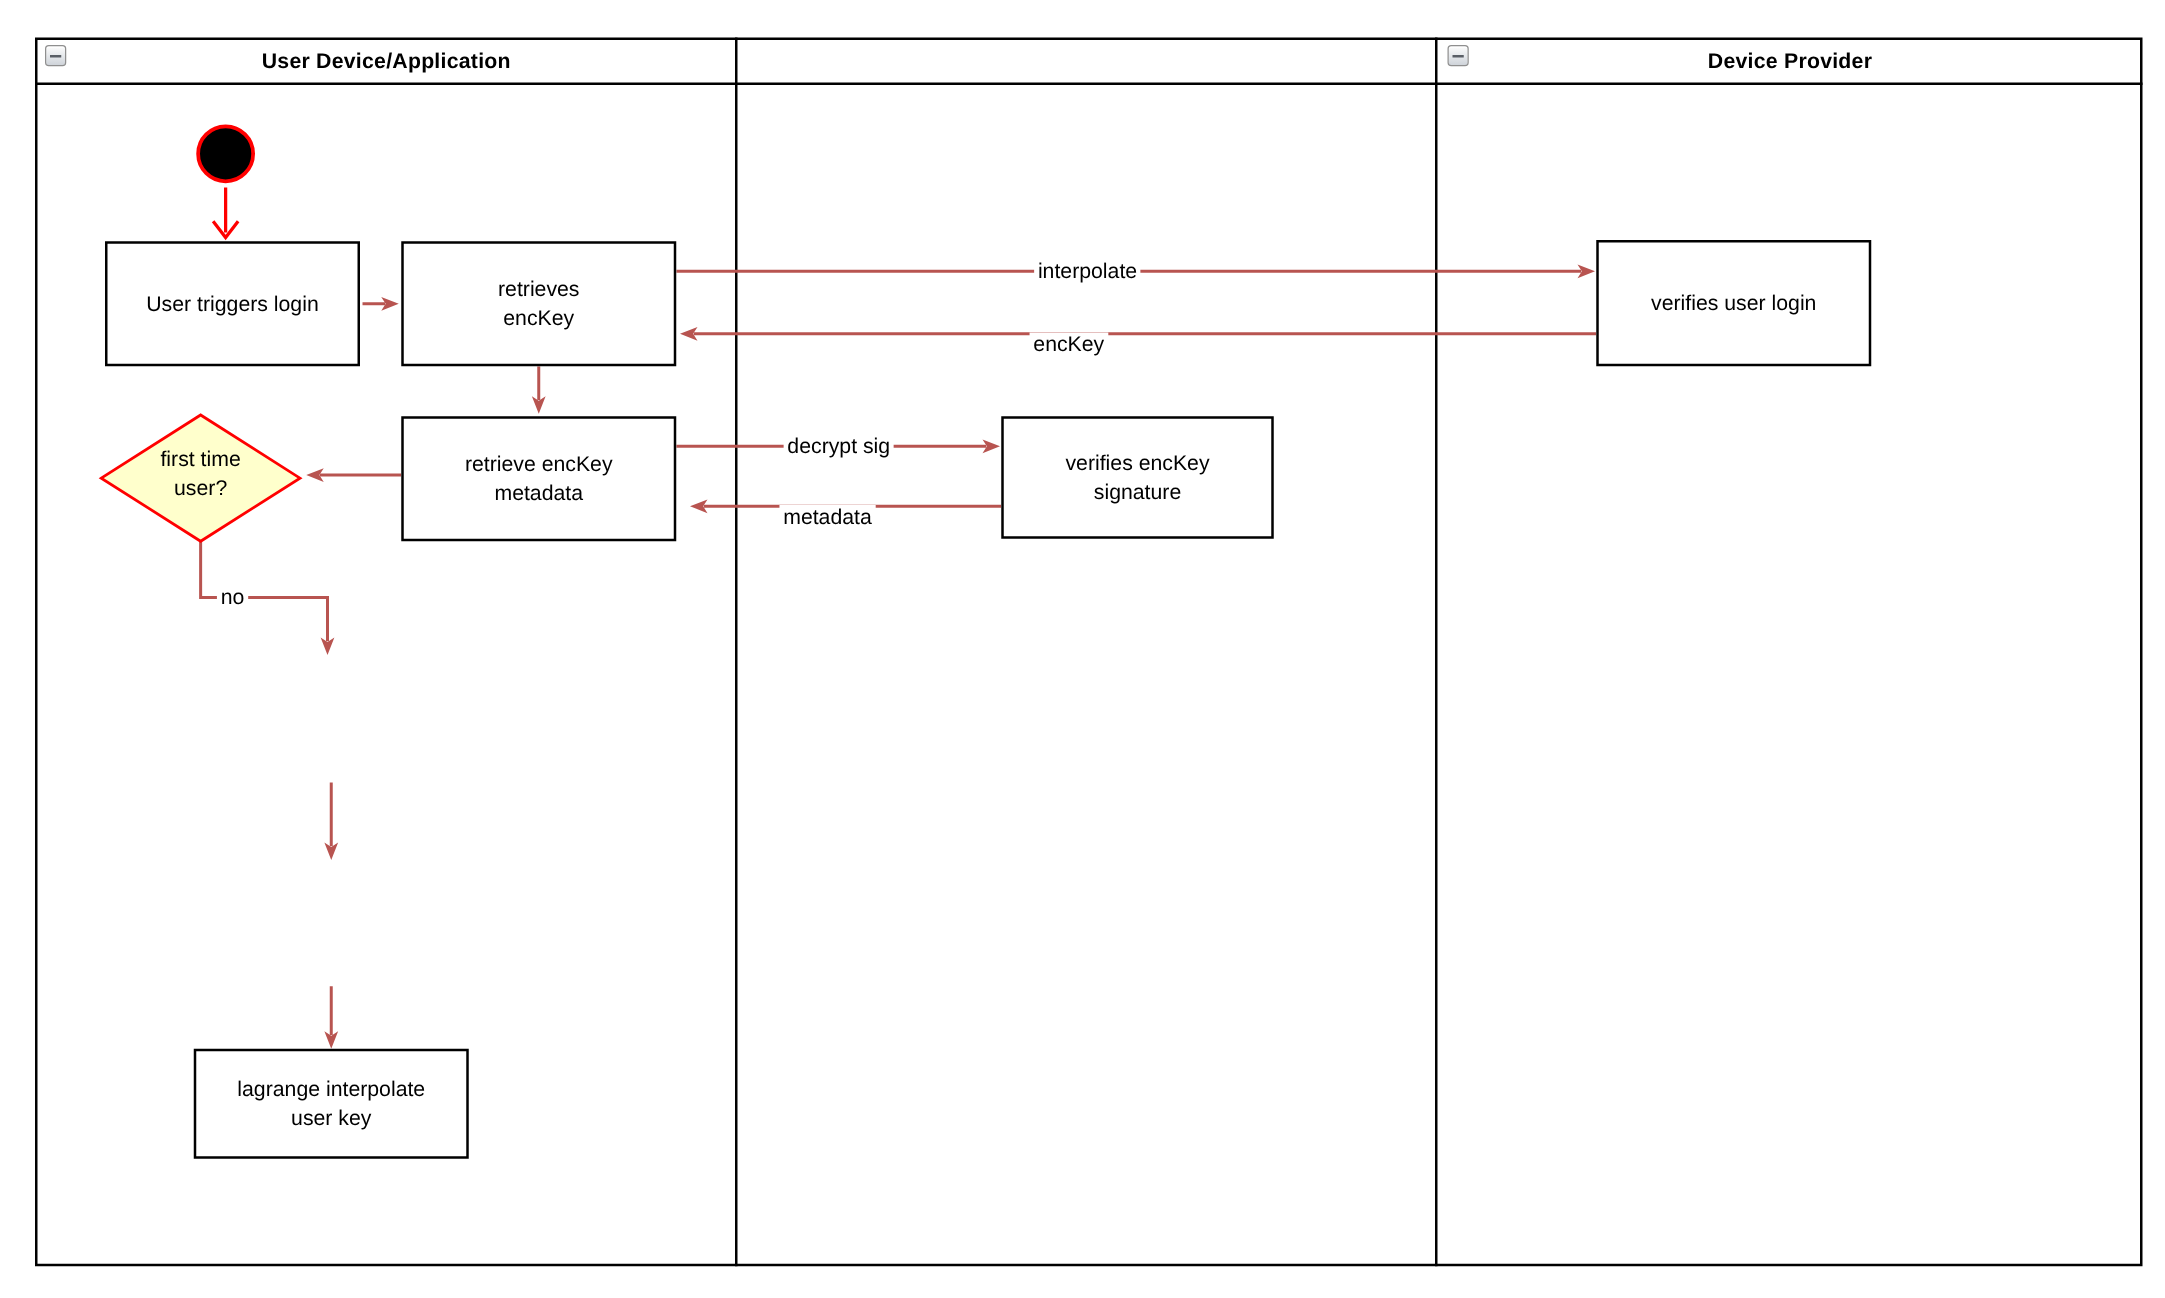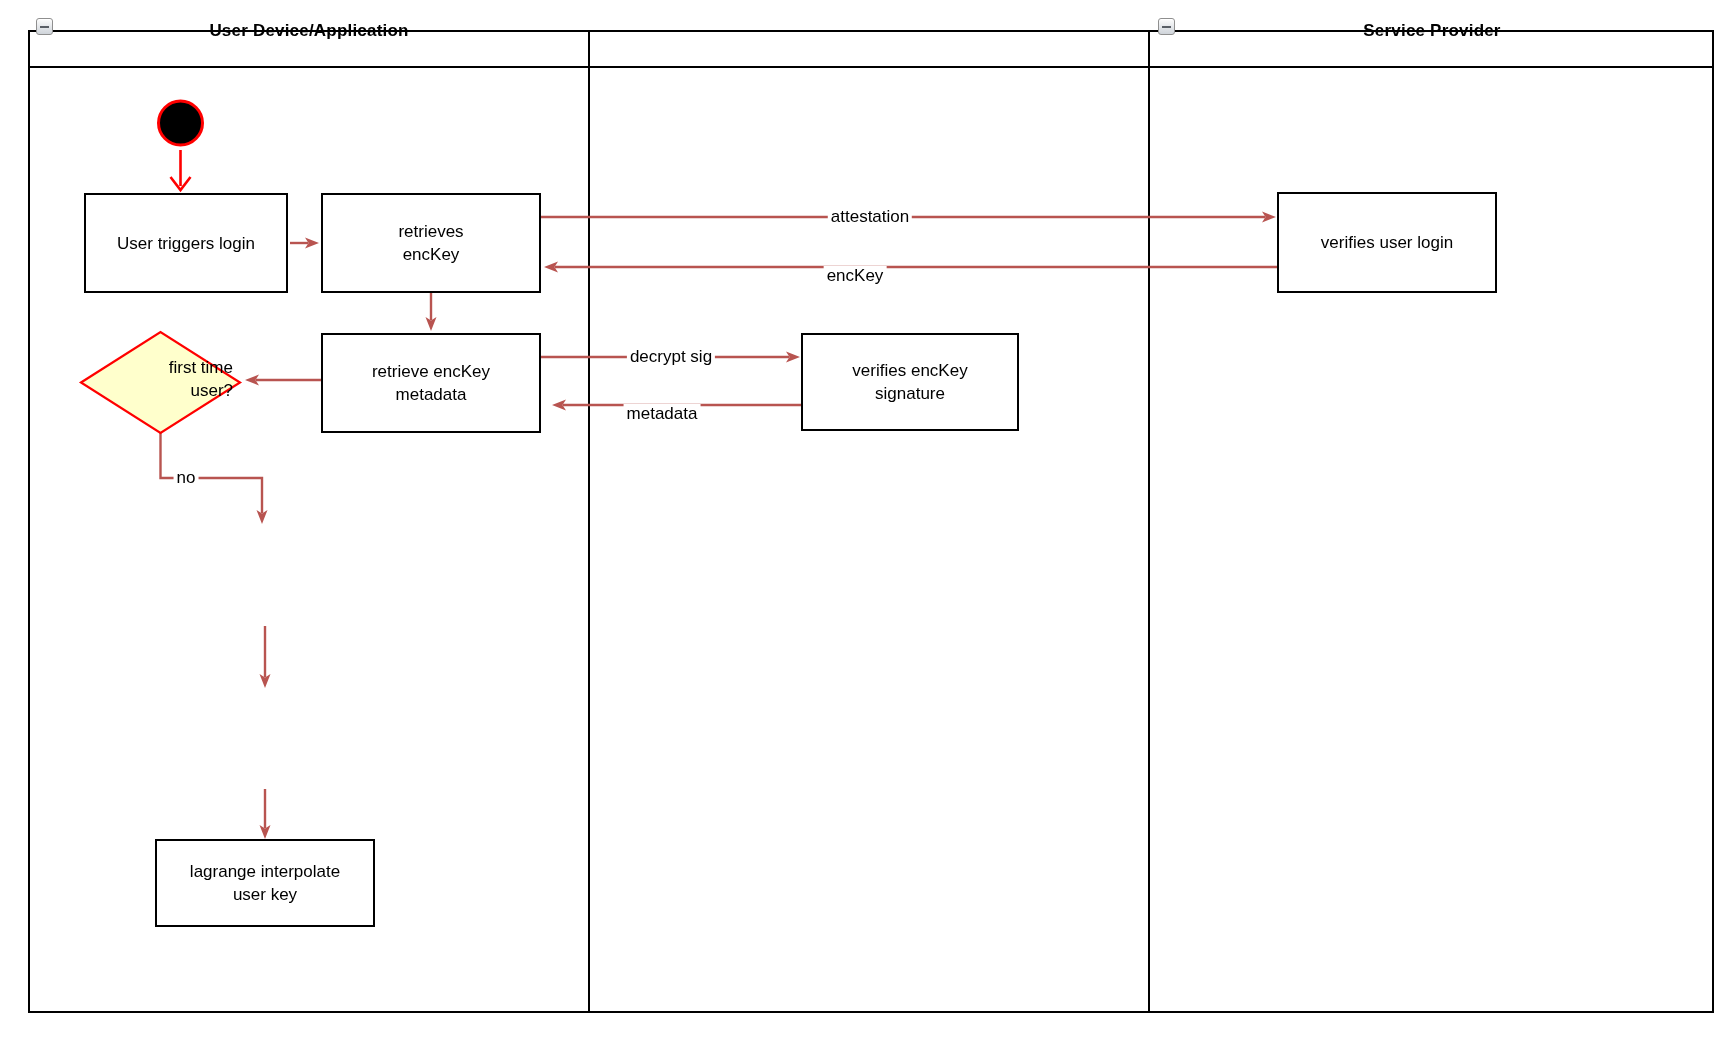--- a/index.html
+++ b/index.html
@@ -16,21 +16,21 @@
     font-family:"Liberation Sans","DejaVu Sans",sans-serif;color:#000;
     overflow:hidden;
   }
   .pool-border{
     position:absolute;left:28px;top:30px;width:1686px;height:983px;
     border:2px solid #000;box-sizing:border-box;background:transparent;
   }
   .vline{position:absolute;top:30px;width:2px;height:983px;background:#000;}
   .hsep{position:absolute;left:28px;top:66px;width:1686px;height:2px;background:#000;}
   .lane-header{
-    position:absolute;top:12px;height:38px;display:flex;align-items:center;justify-content:center;border-radius:14px;
+    position:absolute;top:30px;height:38px;display:flex;align-items:center;justify-content:center;border-radius:14px;
   }
   .lane-title{font-weight:bold;font-size:17px;letter-spacing:.2px;}
   .collapse-btn{
     position:absolute;left:8px;top:6px;width:17px;height:17px;
     border:1px solid #8f8f8f;border-radius:3px;box-sizing:border-box;
     background:linear-gradient(#fdfdfd,#cfd4da);
     display:flex;align-items:center;justify-content:center;cursor:pointer;
     box-shadow:inset 0 1px 0 #ffffff;
   }
   .minus{display:block;width:9px;height:2px;background:#5a5f66;}
@@ -40,21 +40,21 @@
   .start-line{stroke:var(--start-edge);stroke-width:2.6;fill:none;}
   .start-head{stroke:var(--start-edge);stroke-width:2.6;fill:none;}
   .start-circle{fill:var(--start-fill);stroke:var(--decision-stroke);stroke-width:3;}
   .decision-shape{fill:var(--decision-fill);stroke:var(--decision-stroke);stroke-width:2.2;}
   .node{
     position:absolute;background:#ffffff;border:2px solid var(--node-border);
     box-sizing:border-box;display:flex;align-items:center;justify-content:center;
     text-align:center;font-size:17px;line-height:23px;white-space:pre-line;cursor:default;
   }
   .diamond-label{
-    position:absolute;left:88px;top:356px;width:145px;text-align:right;
+    position:absolute;left:88px;top:356px;width:145px;text-align:center;
     font-size:17px;line-height:23px;white-space:pre-line;
   }
   .edge-label{
     position:absolute;transform:translate(-50%,-50%);
     background:#ffffff;padding:0 3px;font-size:17px;white-space:nowrap;
   }
 </style>
 </head>
 <body>
 
@@ -68,21 +68,21 @@
   <div class="lane-header" style="left:28px;width:562px">
     <div class="collapse-btn">
       <span class="minus"></span>
     </div>
     <span class="lane-title">User Device/Application</span>
   </div>
   <div class="lane-header" style="left:1150px;width:564px">
     <div class="collapse-btn">
       <span class="minus"></span>
     </div>
-    <span class="lane-title">Service Provider</span>
+    <span class="lane-title">Device Provider</span>
   </div>
 
   <svg class="overlay" width="1732" height="1038" viewBox="0 0 1732 1038">
 
     <g>
       <circle class="start-circle" cx="180.5" cy="123" r="22"></circle>
     </g>
 
     <g>
       <line class="start-line" x1="180.5" y1="150" x2="180.5" y2="186"></line>
@@ -158,21 +158,21 @@
 signature</div>
 
 
 
   <div class="node" style="left:155px;top:839px;width:220px;height:88px">lagrange interpolate
 user key</div>
 
   <div class="diamond-label">first time
 user?</div>
 
-  <span class="edge-label" style="left:870px;top:217px">attestation</span>
+  <span class="edge-label" style="left:870px;top:217px">interpolate</span>
 
   <span class="edge-label" style="left:855px;top:276px">encKey</span>
 
   <span class="edge-label" style="left:671px;top:357px">decrypt sig</span>
 
   <span class="edge-label" style="left:662px;top:414px">metadata</span>
 
   <span class="edge-label" style="left:186px;top:478px">no</span>
 
 </div>

